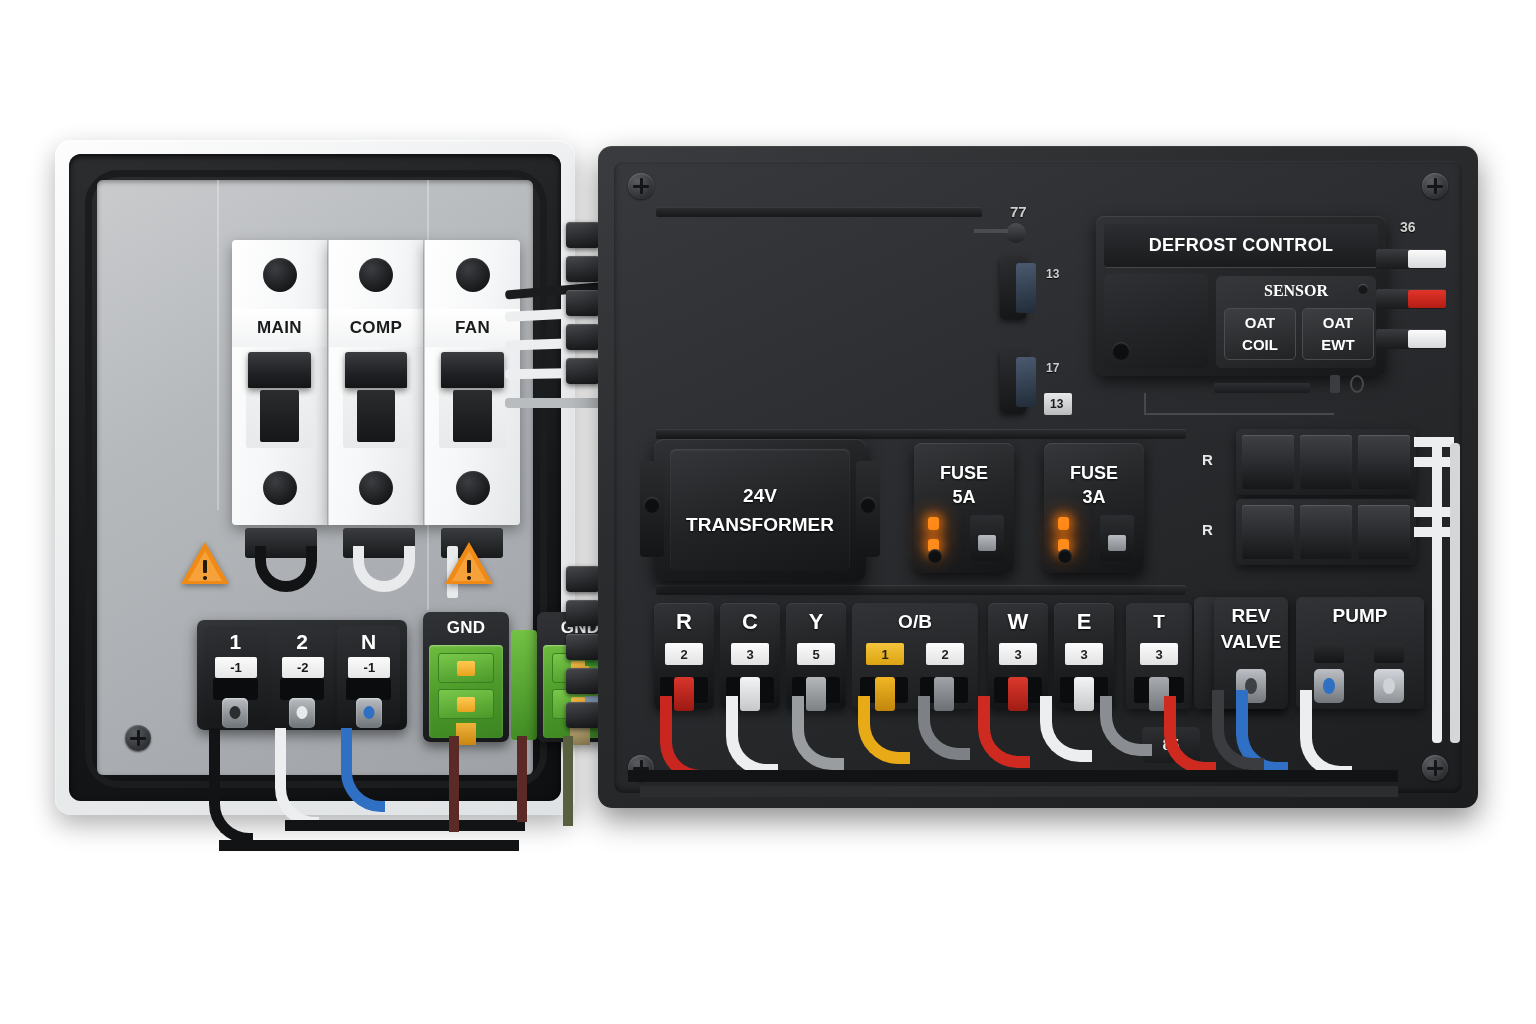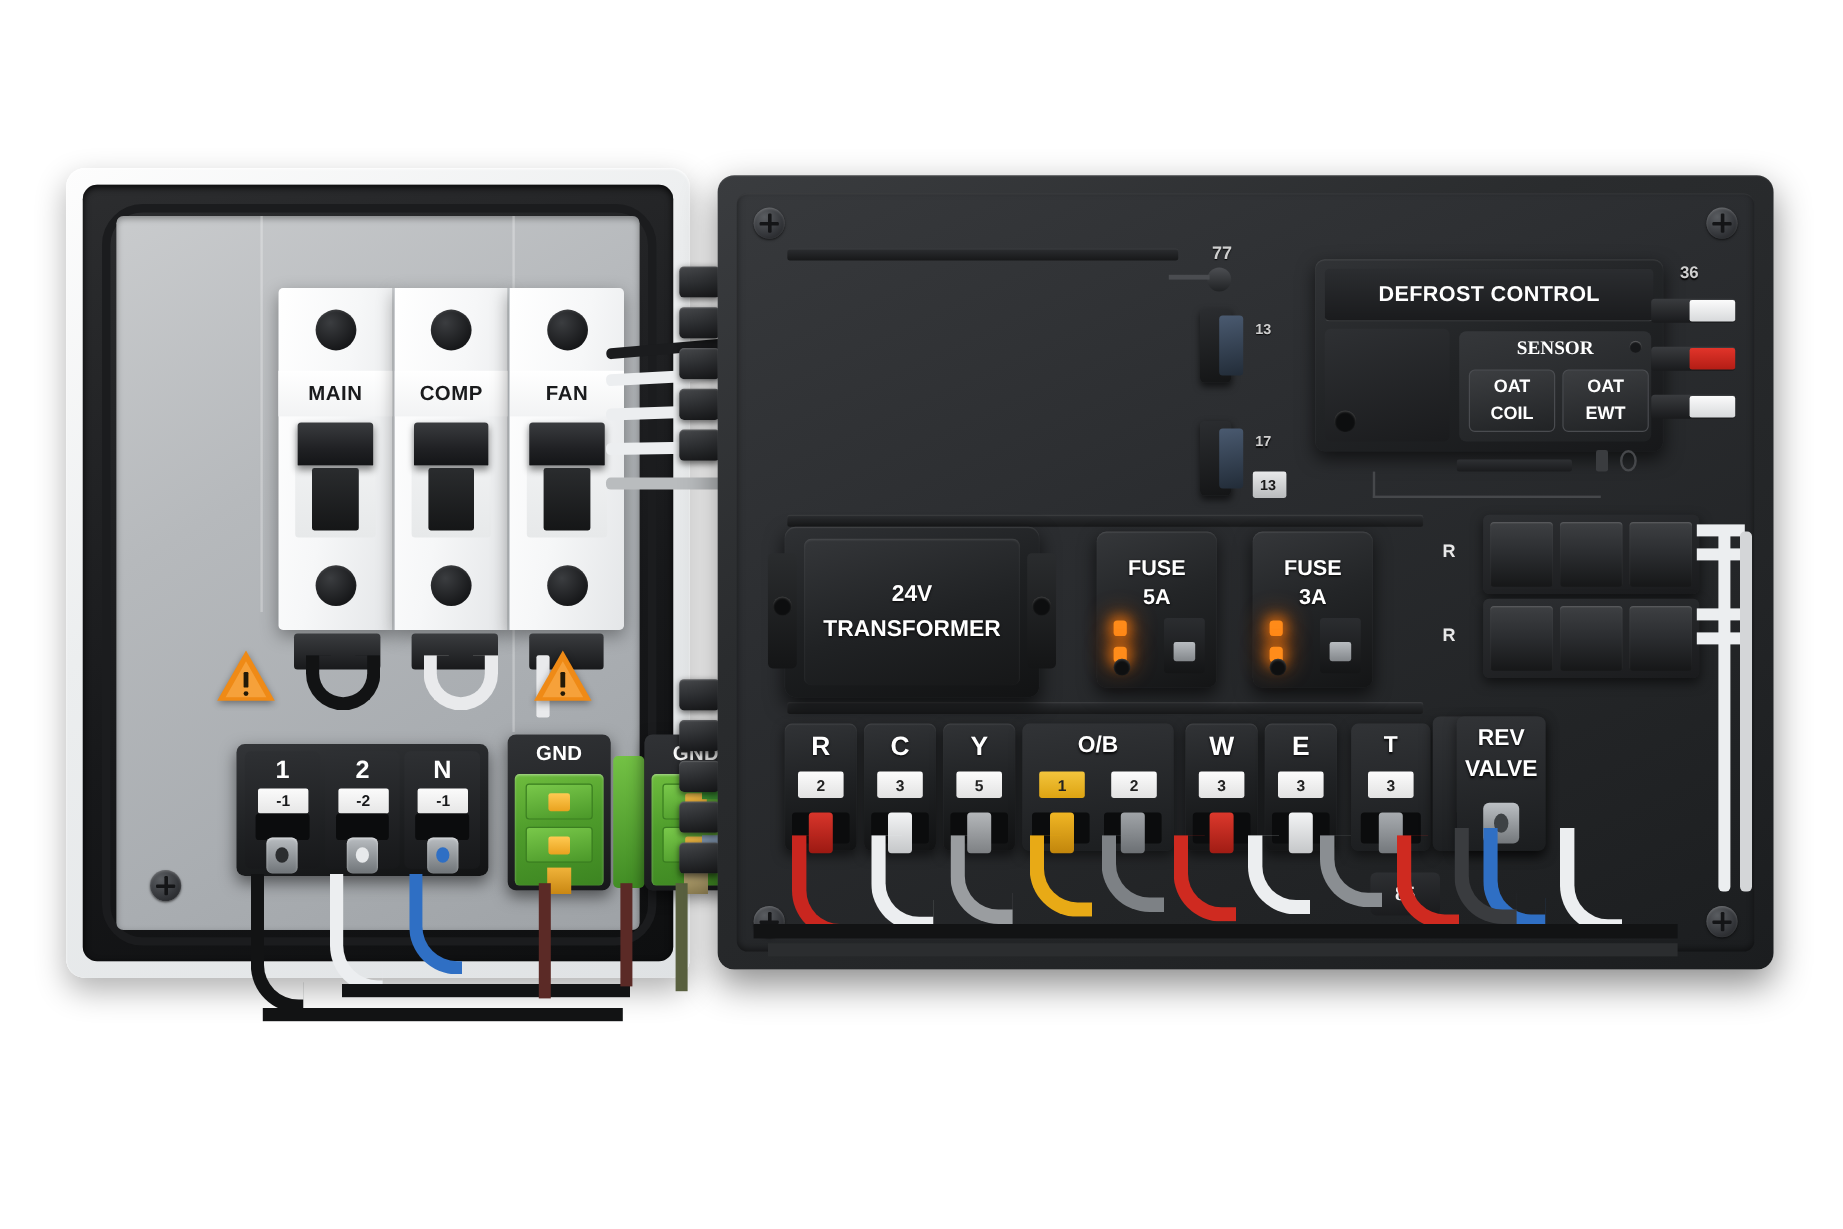--- a/index.html
+++ b/index.html
@@ -772,20 +772,31 @@
       <div class="capbox" style="left:600px; top:436px; width:74px; height:112px;">
         <div class="cl">
           <span>REV</span><br>
           <span>VALVE</span>
         </div>
         <div style="position:absolute; bottom:6px; left:22px; width:30px; height:34px; border-radius:5px; background:linear-gradient(180deg,#bcc0c4,#73777b);">
           <span style="position:absolute; left:9px; top:9px; width:12px; height:16px; border-radius:50%; background:#3e4245; display:block;"></span>
         </div>
       </div>
 
+      <div class="capbox" style="left:682px; top:436px; width:128px; height:112px;">
+        <div class="cl">PUMP</div>
+        <div style="position:absolute; top:46px; left:18px; width:30px; height:20px; background:linear-gradient(180deg,#2a2c2e,#141516); border-radius:3px;"></div>
+        <div style="position:absolute; top:46px; left:78px; width:30px; height:20px; background:linear-gradient(180deg,#2a2c2e,#141516); border-radius:3px;"></div>
+        <div style="position:absolute; bottom:6px; left:18px; width:30px; height:34px; border-radius:5px; background:linear-gradient(180deg,#bcc0c4,#73777b);">
+          <span style="position:absolute; left:9px; top:9px; width:12px; height:16px; border-radius:50%; background:#2f6fc4; display:block;"></span>
+        </div>
+        <div style="position:absolute; bottom:6px; left:78px; width:30px; height:34px; border-radius:5px; background:linear-gradient(180deg,#d2d6da,#8e9296);">
+          <span style="position:absolute; left:9px; top:9px; width:12px; height:16px; border-radius:50%; background:#cfd3d6; display:block;"></span>
+        </div>
+      </div>
 
     </div>
   </div>
 
   <div>
     <div class="wire bend" style="left:660px; top:696px; width:52px; height:86px; border-width:12px; border-color:#c9261f;"></div>
     <div class="wire bend" style="left:726px; top:696px; width:52px; height:80px; border-width:12px; border-color:#eceef0;"></div>
     <div class="wire bend" style="left:792px; top:696px; width:52px; height:74px; border-width:12px; border-color:#9a9da0;"></div>
     <div class="wire bend" style="left:858px; top:696px; width:52px; height:68px; border-width:12px; border-color:#e8aa16;"></div>
     <div class="wire bend" style="left:918px; top:696px; width:52px; height:64px; border-width:12px; border-color:#7d8185;"></div>

